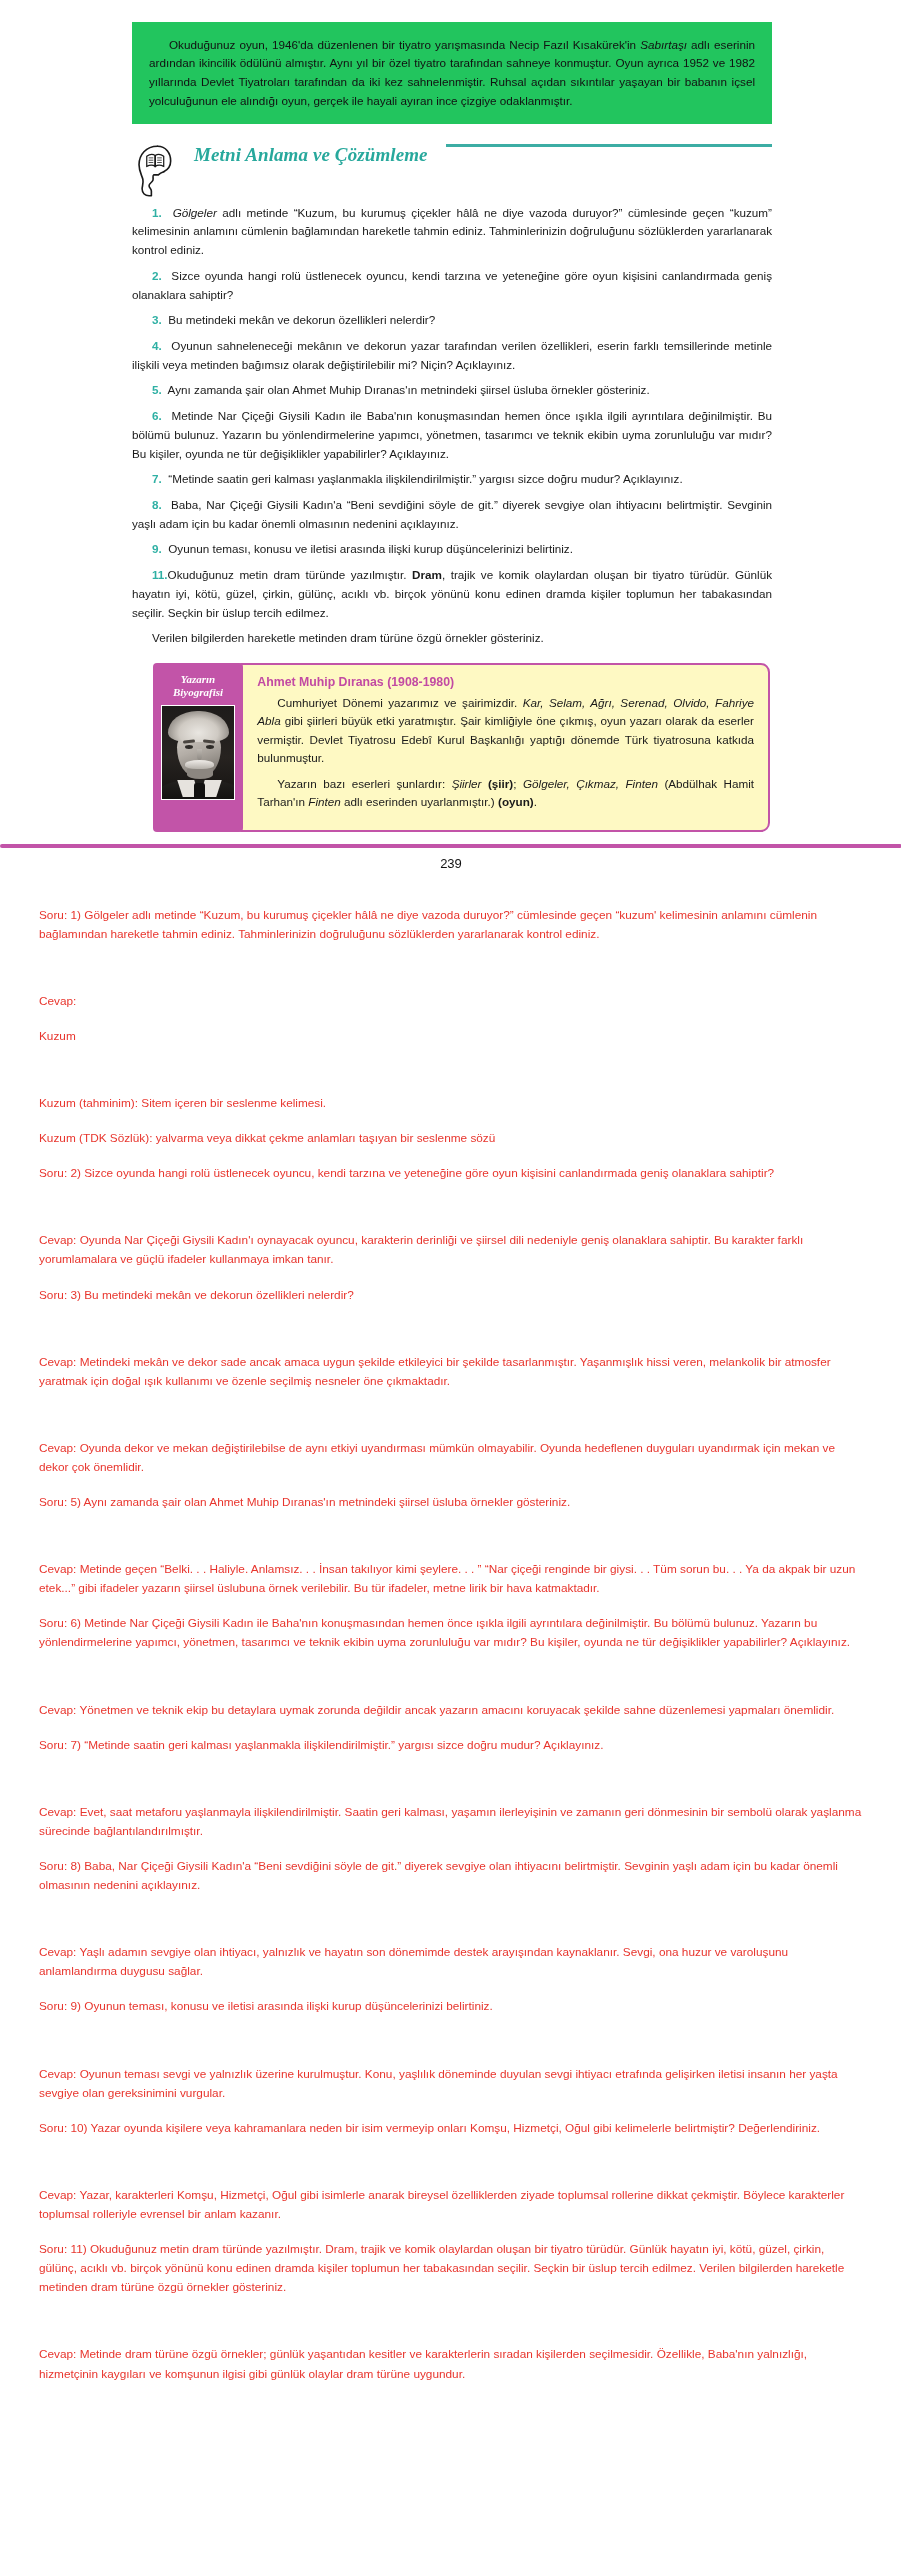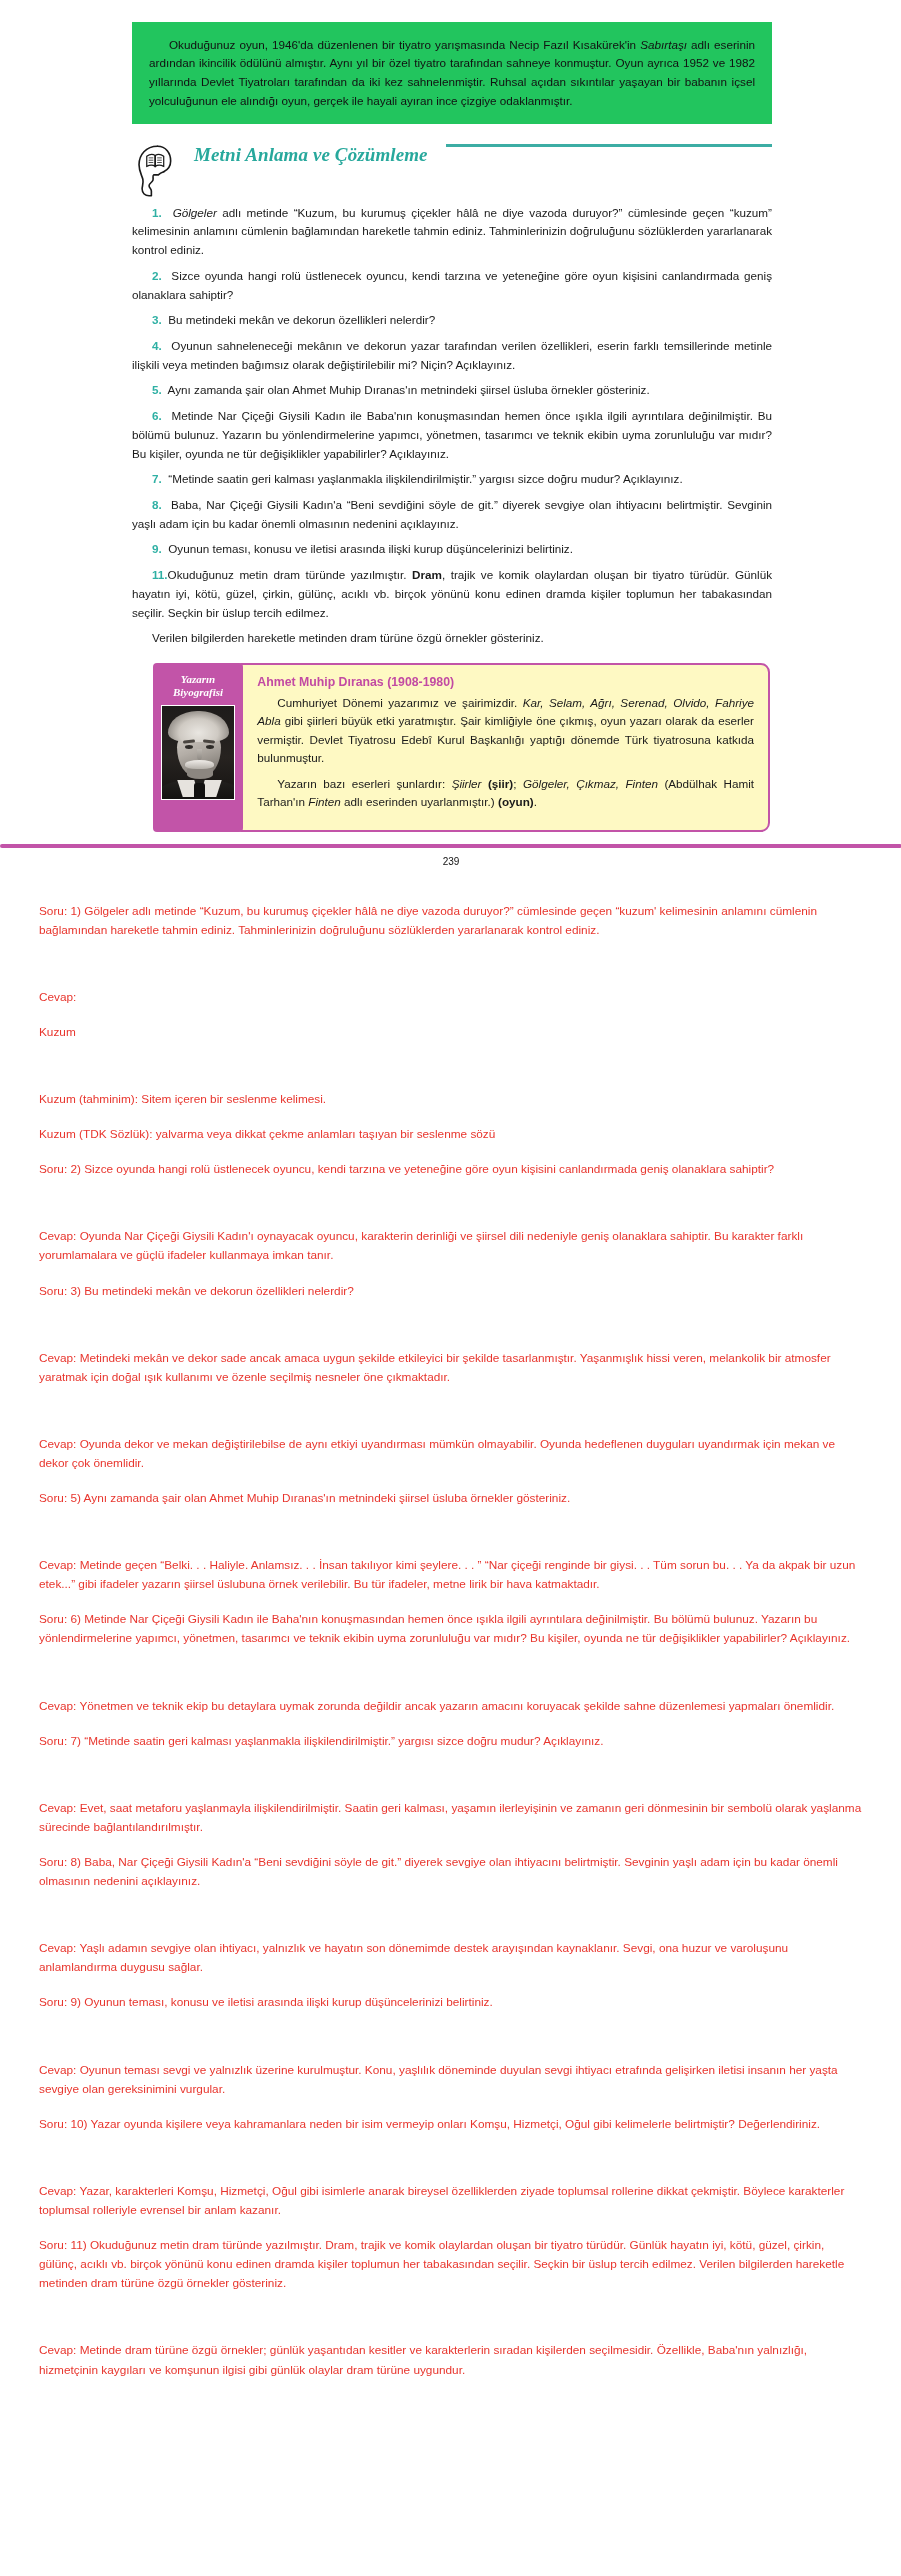--- a/index.html
+++ b/index.html
@@ -188,21 +188,21 @@
 
   .page-footer-rule {
     margin: 12.3px 0 0 0;
     height: 4.6px;
     background: linear-gradient(90deg,#c254a8,#c254a8);
     border-radius: 2.3px;
     width: 902px;
   }
   .page-number {
     text-align: center;
-    font-size: 10px;
+    font-size: 13px;
     padding: 7.7px 0 0 0;
     color: #111;
   }
 
   
   .answers {
     padding: 18.4px 23px 31px 23px;
     color: #e8352d;
     font-family: "Liberation Sans", sans-serif;
     font-size: 11.8px;

